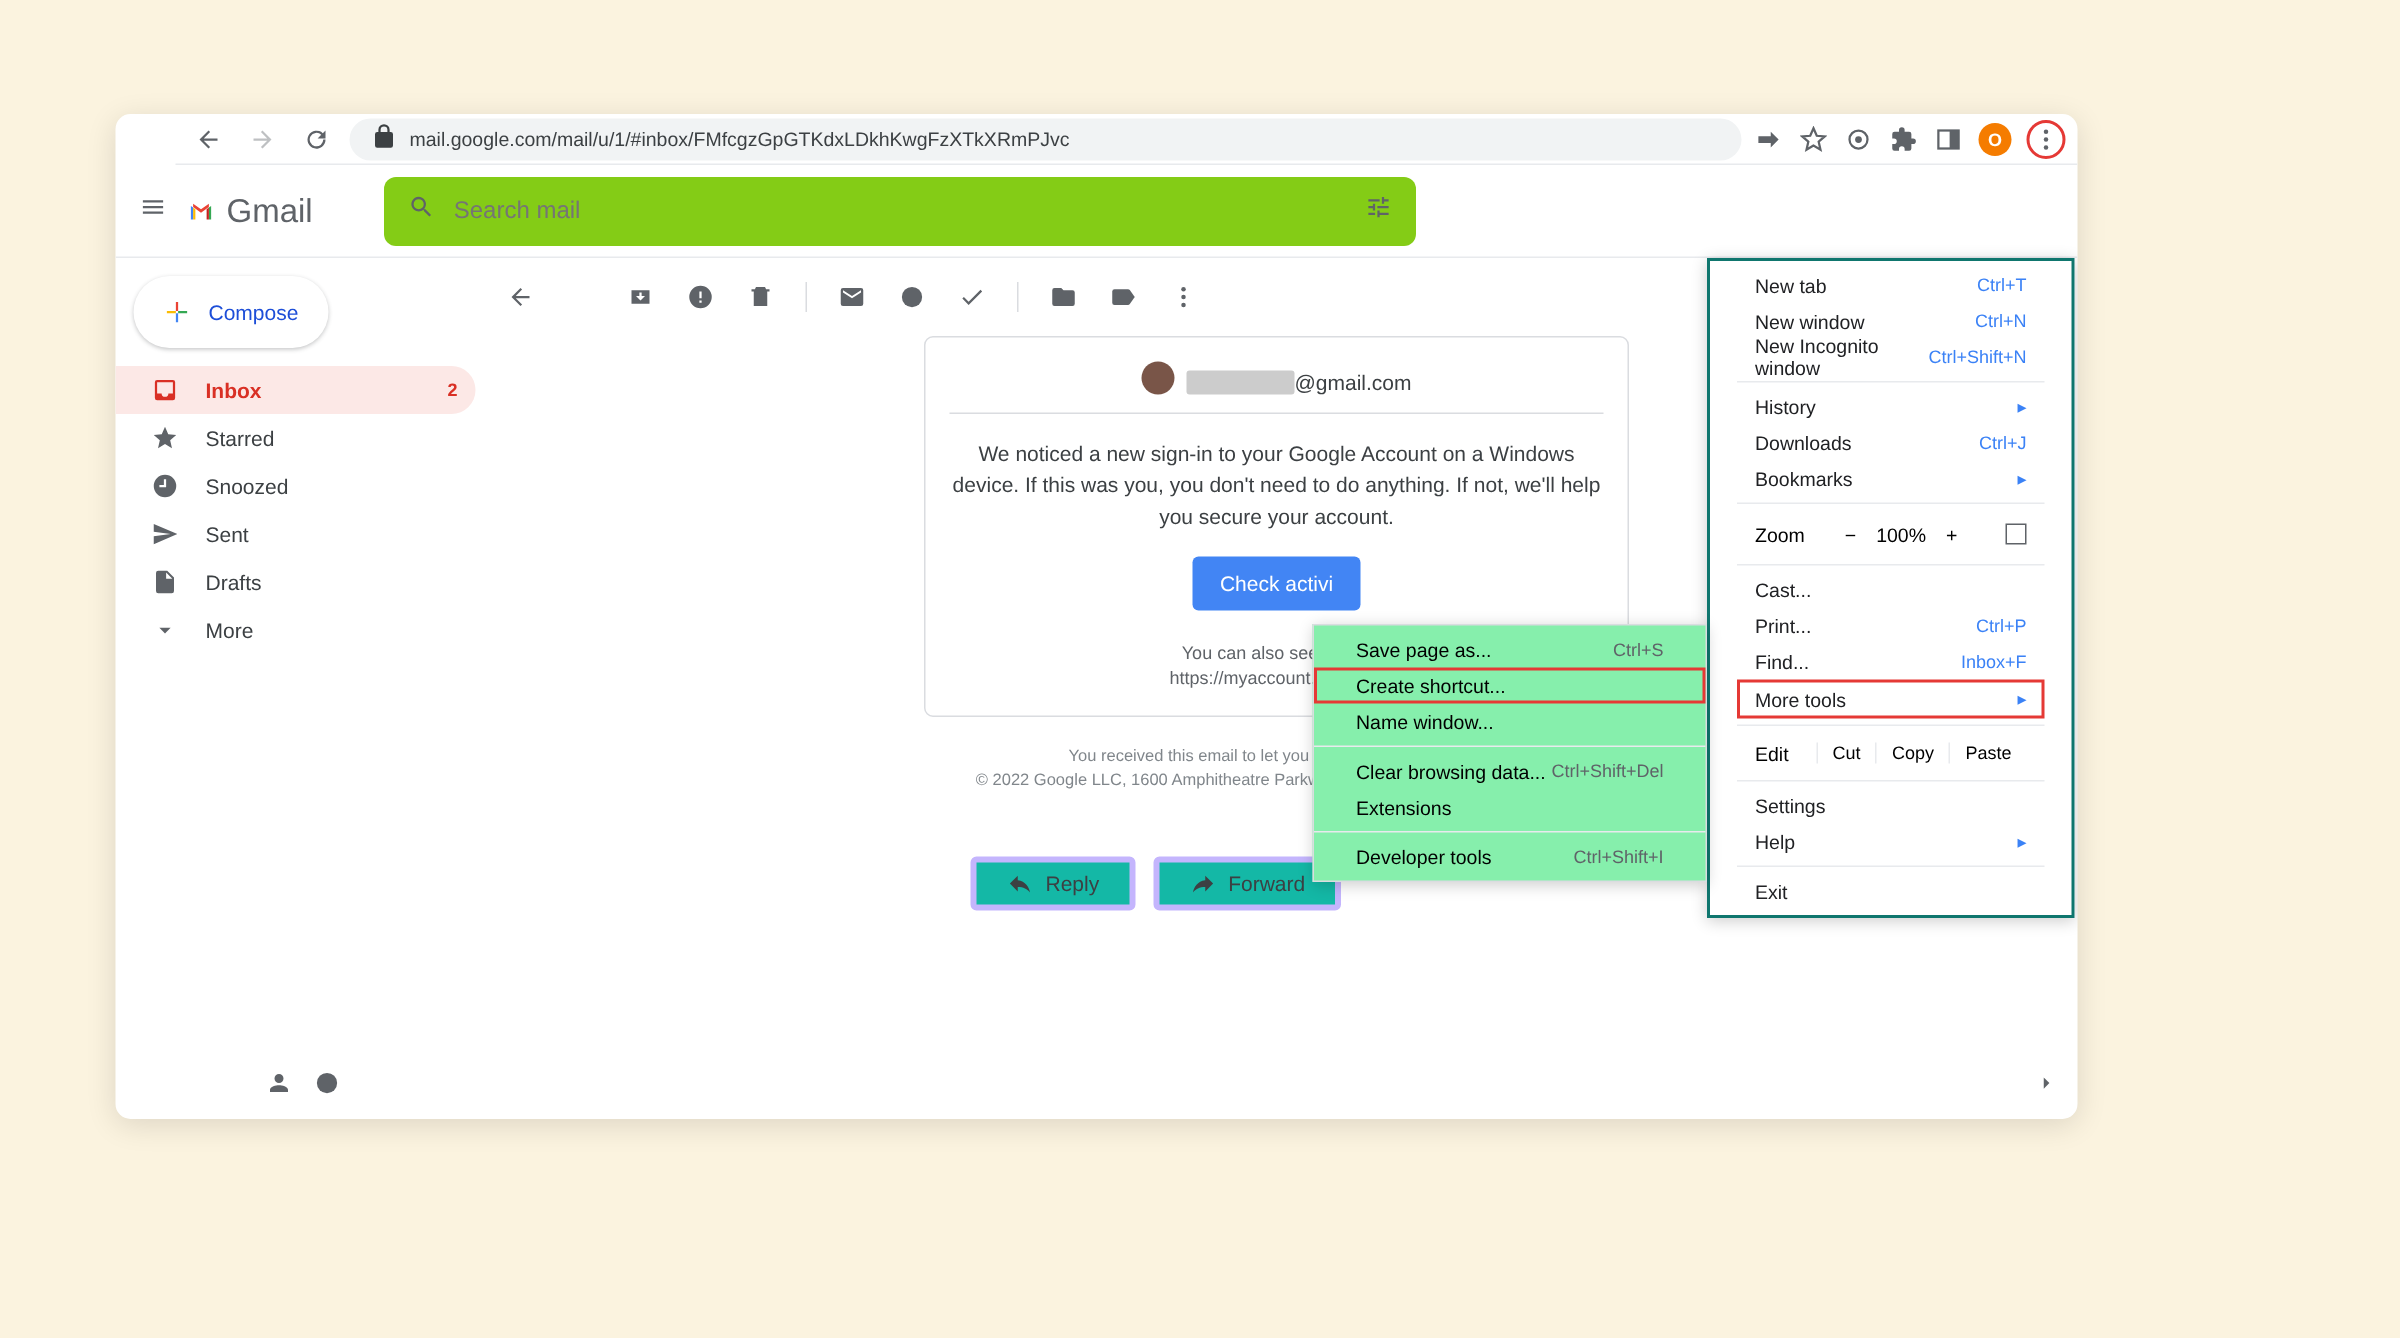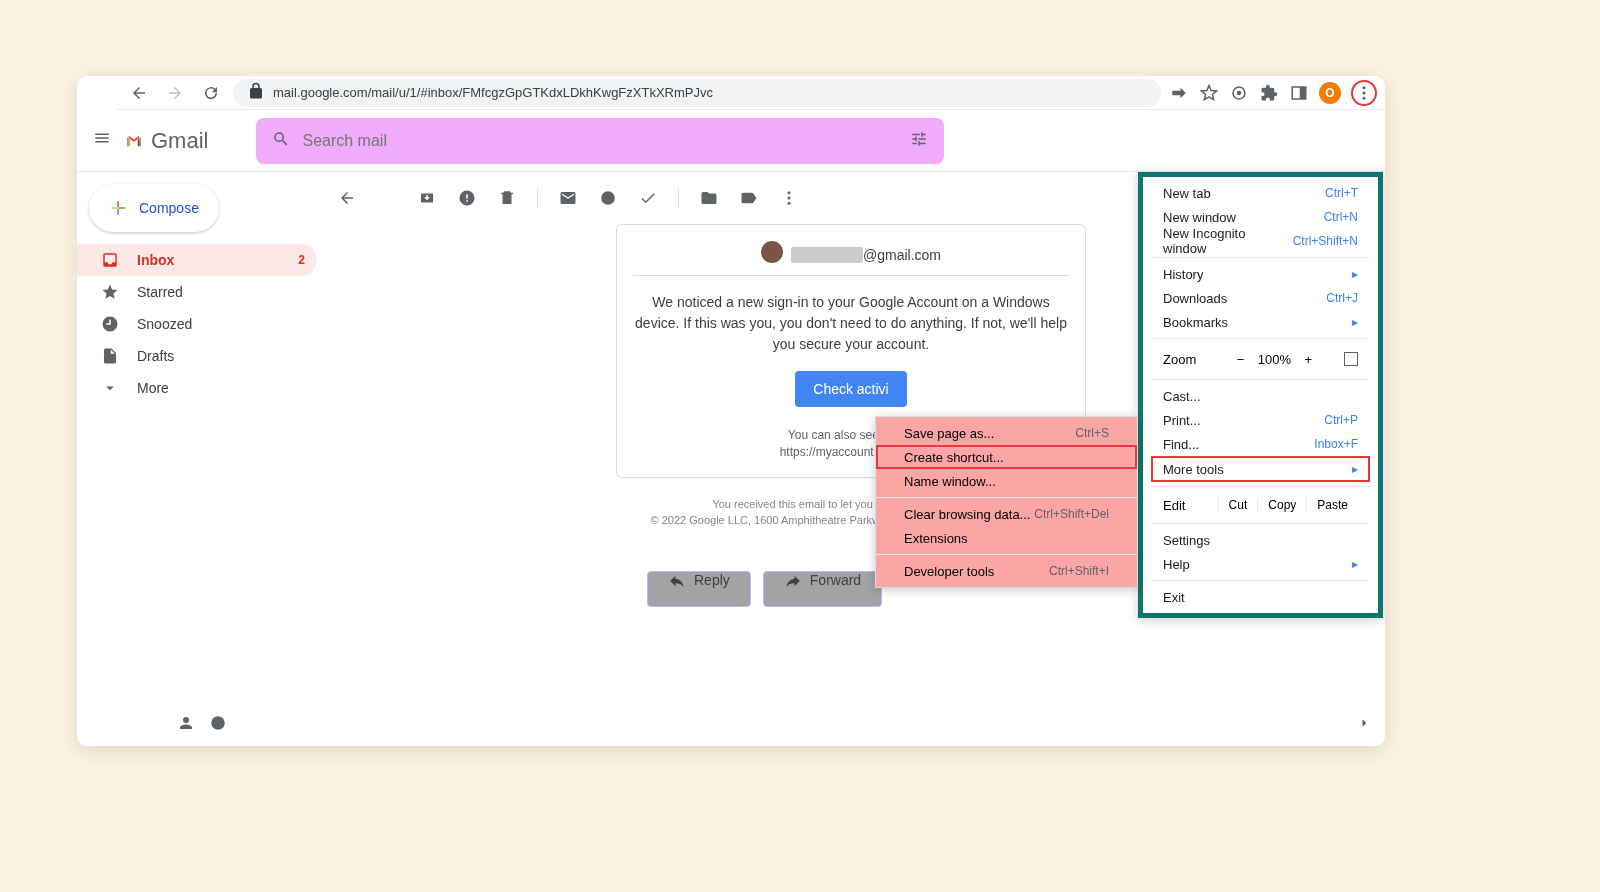--- a/index.html
+++ b/index.html
@@ -9,21 +9,21 @@
 .nav-btn { width:28px; height:28px; display:flex; align-items:center; justify-content:center; color:#5f6368; cursor:pointer; }
 .url-box { flex:1; height:28px; background:#f1f3f4; border-radius:14px; display:flex; align-items:center; padding:0 14px; color:#3c4043; font-size:13px; gap:8px; }
 .tb-right { display:flex; align-items:center; gap:10px; color:#5f6368; }
 .tb-ico { width:20px; height:20px; display:flex; align-items:center; justify-content:center; }
 .avatar-circ { width:22px; height:22px; border-radius:50%; background:#f57c00; color:#fff; font-size:12px; font-weight:bold; display:flex; align-items:center; justify-content:center; }
 .menu-dots { width:26px; height:26px; border:2px solid #e53935; border-radius:50%; display:flex; align-items:center; justify-content:center; }
 .gmail-header { height:62px; display:flex; align-items:center; padding:0 16px; gap:8px; border-bottom:1px solid #e8eaed; }
 .hamburger { width:24px; height:24px; color:#5f6368; }
 .gmail-logo { display:flex; align-items:center; gap:8px; }
 .gmail-text { font-size:22px; color:#5f6368; }
-.search-box { margin-left:40px; width:688px; height:46px; background:#f0abfc; border-radius:8px; display:flex; align-items:center; padding:0 16px; gap:12px; color:#5f6368; }
+.search-box { margin-left:40px; width:688px; height:46px; background:#84cc16; border-radius:8px; display:flex; align-items:center; padding:0 16px; gap:12px; color:#5f6368; }
 .search-box input { border:none; background:transparent; font-size:16px; flex:1; outline:none; color:#5f6368; }
 .tune { margin-left:auto; }
 .content { display:flex; height:calc(100% - 96px); }
 .sidebar { width:240px; padding-top:12px; }
 .compose { margin:0 0 12px 12px; height:48px; padding:0 20px; border-radius:24px; border:none; background:#fff; box-shadow:0 1px 3px rgba(60,64,67,0.3); display:flex; align-items:center; gap:12px; font-size:14px; color:#1d4ed8; cursor:pointer; }
 .nav-list { list-style:none; }
 .nav-item { height:32px; display:flex; align-items:center; padding:0 12px 0 24px; gap:16px; font-size:14px; color:#3c4043; cursor:pointer; border-radius:0 16px 16px 0; }
 .nav-item.active { background:#fce8e6; color:#d93025; font-weight:bold; }
 .nav-item .ico { width:20px; color:#5f6368; display:flex; align-items:center; }
 .nav-item.active .ico { color:#d93025; }
@@ -36,36 +36,36 @@
 .email-from { display:flex; align-items:flex-end; justify-content:center; gap:8px; margin-bottom:12px; }
 .from-avatar { width:22px; height:22px; border-radius:50%; background:#795548; }
 .from-email { display:flex; align-items:center; }
 .from-blur { width:72px; height:16px; background:#ccc; border-radius:2px; }
 .email-hr { border-top:1px solid #dadce0; margin:12px 0 16px; }
 .email-body { text-align:center; line-height:1.5; }
 .cta-btn { display:inline-block; margin:16px auto; background:#4285f4; color:#fff; padding:10px 18px; border-radius:4px; font-size:14px; }
 .fine-print { text-align:center; font-size:12px; color:#5f6368; margin-top:4px; line-height:1.4; }
 .footer-note { text-align:center; font-size:11px; color:#80868b; margin-top:18px; line-height:1.5; }
 .reply-row { display:flex; gap:12px; margin:42px 0 0 330px; }
-.pill { height:36px; padding:0 20px; border:1px solid #c4b5fd; border-radius:4px; background:#a3a3a3; display:flex; align-items:flex-start; gap:8px; font-size:14px; color:#3c4043; cursor:pointer; }
+.pill { height:36px; padding:0 20px; border:4px solid #c4b5fd; border-radius:4px; background:#14b8a6; display:flex; align-items:center; gap:8px; font-size:14px; color:#3c4043; cursor:pointer; }
 .bottom-icons { position:absolute; bottom:10px; left:100px; display:flex; gap:14px; color:#5f6368; }
 .side-arrow { position:absolute; bottom:10px; right:12px; color:#5f6368; }
-.chrome-menu { position:absolute; top:0; right:2px; width:245px; background:#fff; border:5px solid #0f766e; box-shadow:0 2px 10px rgba(0,0,0,0.2); font-size:13px; padding:4px 8px; }
+.chrome-menu { position:absolute; top:0; right:2px; width:245px; background:#fff; border:2px solid #0f766e; box-shadow:0 2px 10px rgba(0,0,0,0.2); font-size:13px; padding:4px 18px; }
 .menu-row { height:24px; display:flex; align-items:center; padding:0 12px; gap:8px; cursor:pointer; color:#202124; }
 .menu-row .mk-r { margin-left:auto; color:#3b82f6; font-size:12px; }
 .menu-row.hl { border:2px solid #e53935; padding:0 10px; height:26px; }
 .menu-sep { height:1px; background:#e8eaed; margin:4px 0; }
 .zoom-row { height:32px; display:flex; align-items:center; padding:0 12px; gap:10px; }
 .zoom-label { flex:1; }
 .zoom-val { width:40px; text-align:center; }
 .sq { width:14px; height:14px; border:1px solid #5f6368; }
 .edit-row { height:28px; display:flex; align-items:center; padding:0 12px; gap:0; }
 .edit-row span:first-child { flex:1; }
 .edit-btn { padding:0 10px; border-left:1px solid #e8eaed; font-size:12px; }
-.submenu { position:absolute; right:247px; top:244px; width:263px; background:#fca5a5; border:1px solid #dadce0; box-shadow:0 2px 10px rgba(0,0,0,0.2); font-size:13px; padding:4px 0; }
+.submenu { position:absolute; right:247px; top:244px; width:263px; background:#86efac; border:1px solid #dadce0; box-shadow:0 2px 10px rgba(0,0,0,0.2); font-size:13px; padding:4px 0; }
 .sub-row { height:24px; display:flex; align-items:center; padding:0 28px; cursor:pointer; }
 .sub-row .mk-r { margin-left:auto; color:#5f6368; font-size:12px; }
 .sub-row.hl { border:2px solid #e53935; padding:0 26px; }
 svg { width:18px; height:18px; fill:currentColor; flex:none; }
 </style>
 </head>
 <body>
 
 <div class="window">
 
@@ -189,20 +189,28 @@
             <span class="ico">
               <svg viewBox="0 0 24 24">
                 <path d="M12 2a10 10 0 1 0 0 20 10 10 0 0 0 0-20zm1 11H7v-2h4V6h2z"></path>
               </svg>
             </span>
             <span>Snoozed</span>
           </li>
         <li class="nav-item">
             <span class="ico">
               <svg viewBox="0 0 24 24">
+                <path d="M2 21l21-9L2 3v7l15 2-15 2z"></path>
+              </svg>
+            </span>
+            <span>Sent</span>
+          </li>
+        <li class="nav-item">
+            <span class="ico">
+              <svg viewBox="0 0 24 24">
                 <path d="M14 2H6a2 2 0 0 0-2 2v16a2 2 0 0 0 2 2h12a2 2 0 0 0 2-2V8zm-1 7V3.5L18.5 9z"></path>
               </svg>
             </span>
             <span>Drafts</span>
           </li>
         <li class="nav-item">
             <span class="ico">
               <svg viewBox="0 0 24 24">
                 <path d="M7 10l5 5 5-5z"></path>
               </svg>

